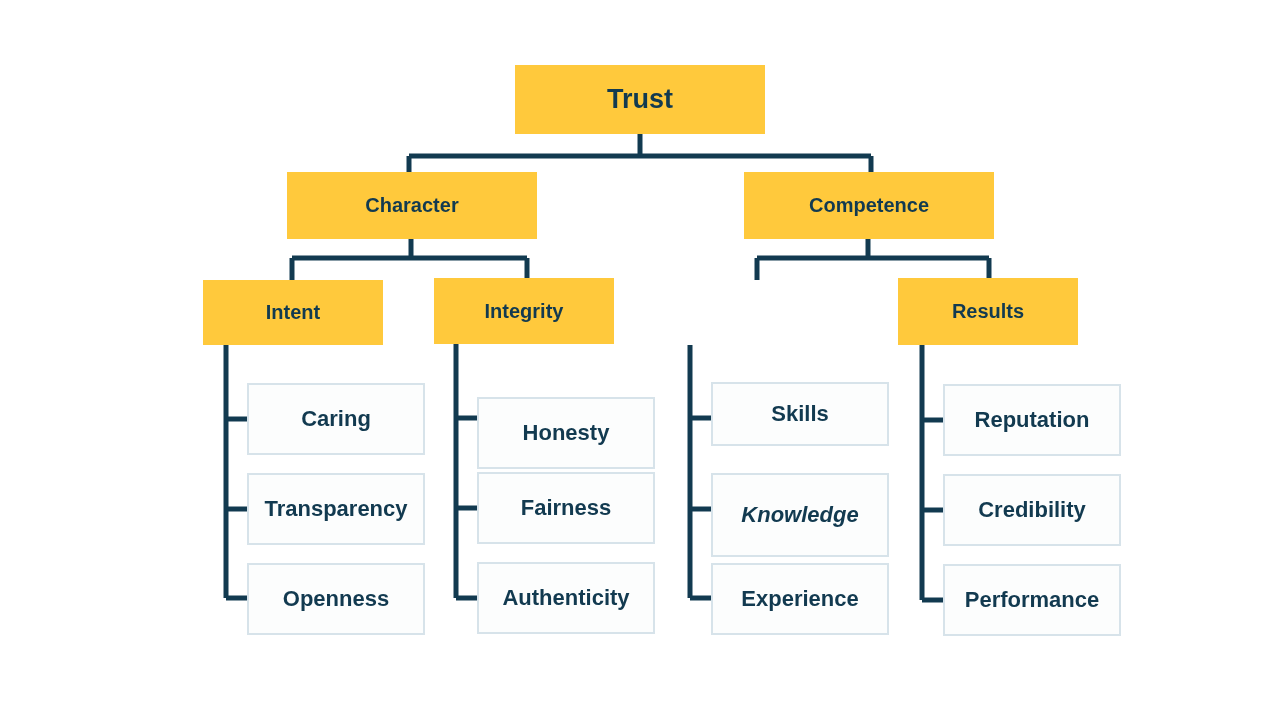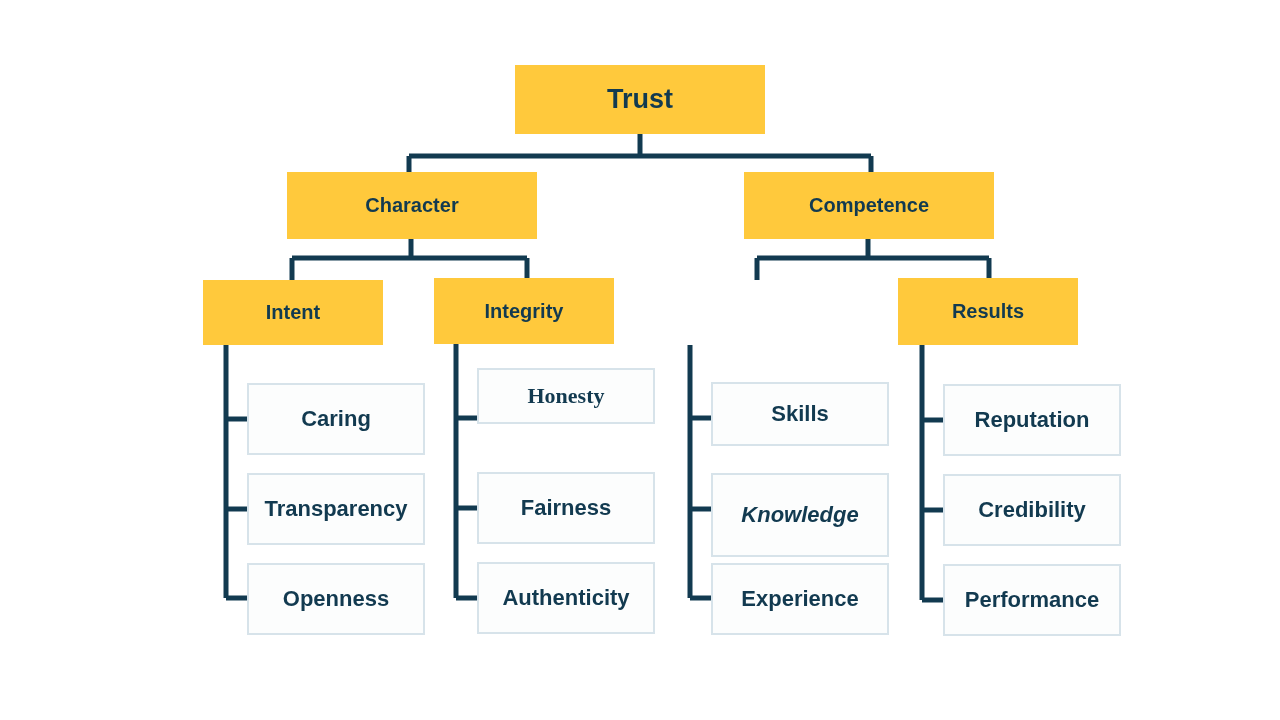--- a/index.html
+++ b/index.html
@@ -122,21 +122,21 @@
   <div class="node node-leaf lvl3" style="left:247px; top:383px; width:178px; height:72px;">
     <span>Caring</span>
   </div>
   <div class="node node-leaf lvl3" style="left:247px; top:473px; width:178px; height:72px;">
     <span>Transparency</span>
   </div>
   <div class="node node-leaf lvl3" style="left:247px; top:563px; width:178px; height:72px;">
     <span>Openness</span>
   </div>
 
-  <div class="node node-leaf lvl3" style="left:477px; top:368px; width:178px; height:56px;font-family:Liberation Serif, serif;">
+  <div class="node node-leaf lvl3" style="left:477px; top:397px; width:178px; height:72px;">
     <span>Honesty</span>
   </div>
   <div class="node node-leaf lvl3" style="left:477px; top:472px; width:178px; height:72px;">
     <span>Fairness</span>
   </div>
   <div class="node node-leaf lvl3" style="left:477px; top:562px; width:178px; height:72px;">
     <span>Authenticity</span>
   </div>
 
   <div class="node node-leaf lvl3" style="left:711px; top:382px; width:178px; height:64px;">

